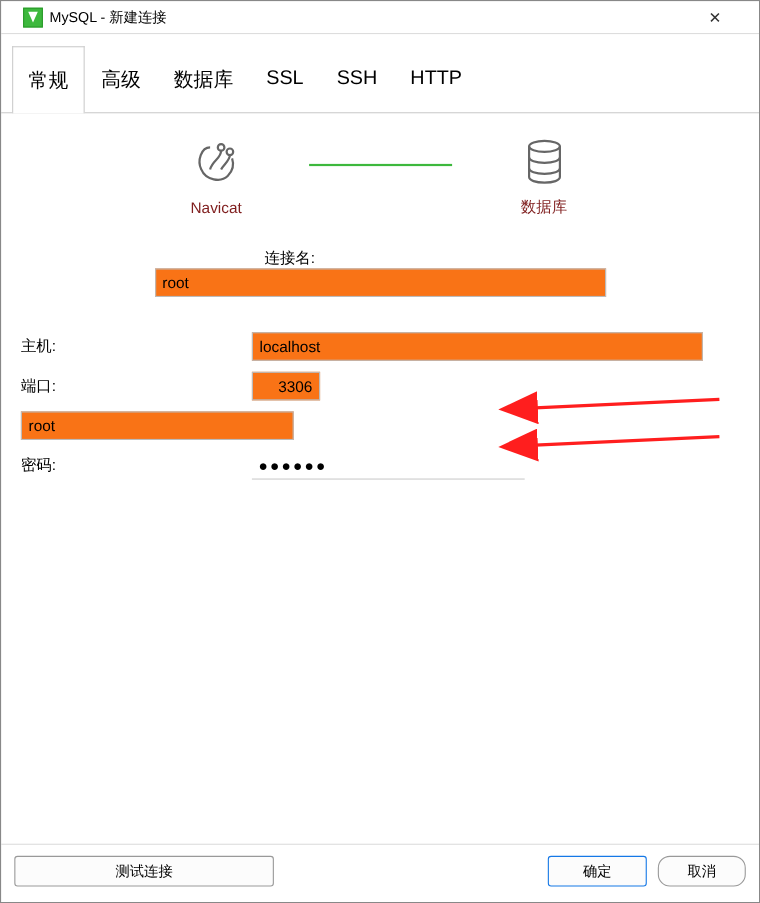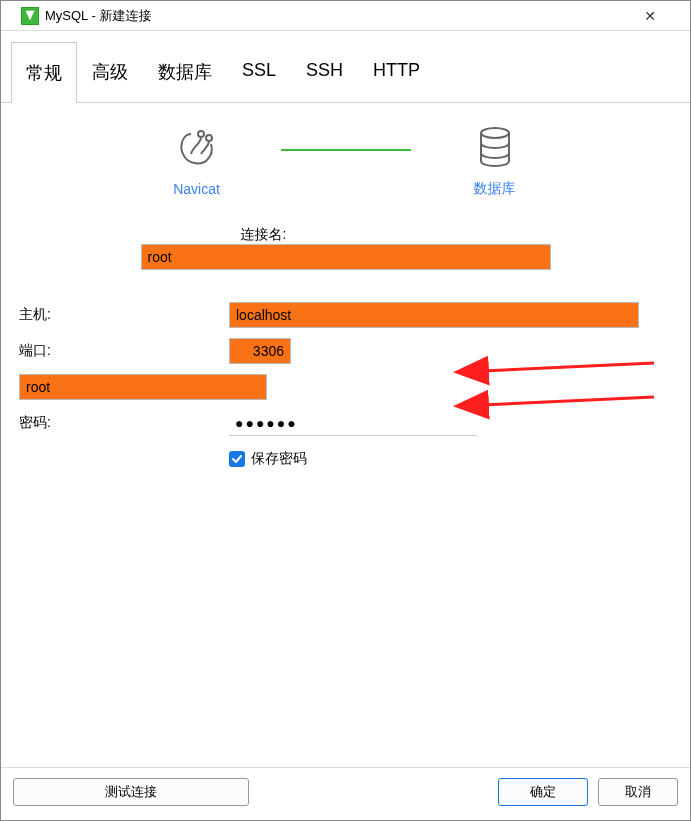--- a/index.html
+++ b/index.html
@@ -14,21 +14,21 @@
 
   .tabs { display: flex; border-bottom: 1px solid #ccc; padding: 10px 10px 0 10px; gap: 0; }
   .tab { padding: 18px 14px; border: 1px solid transparent; border-bottom: none; cursor: default; font-size: 18px; }
   .tab.active { border-color: #ccc; background: #fff; position: relative; top: 1px; }
 
   .content { flex: 1; padding: 20px 18px 10px 18px; overflow: hidden; }
 
   .connector { display: flex; align-items: center; justify-content: center; gap: 0; margin-bottom: 28px; }
   .connector-col { display: flex; flex-direction: column; align-items: center; gap: 6px; width: 160px; }
   .connector-line { width: 130px; height: 2px; background: #3db83d; margin: 0 4px; margin-top:-22px;}
-  .connector-label { font-size: 14px; color: #3b82f6; }
+  .connector-label { font-size: 14px; color: #7f1d1d; }
   .icon-slot svg { width: 48px; height: 48px; }
 
   .form { display: flex; flex-direction: column; gap: 0; position: relative;}
   .row { display: flex; align-items: center; margin-bottom: 10px; }
   .row.gap-after { margin-bottom: 32px; flex-direction: column; }
   .row .label { width: 210px; font-size: 14px; color: #000; }
   .row .field { flex: 0 0 auto; }
   .text-input { height: 26px; border: 1px solid #bbb; background: #f97316; padding: 2px 6px; font-size: 14px; font-family: inherit; }
   .text-input.wide { width: 410px; }
   .text-input.med  { width: 248px; }
@@ -41,21 +41,21 @@
   .chk-label { font-size: 14px; }
 
   .arrow { position: absolute; pointer-events: none; }
   .arrow svg { overflow: visible; }
 
   .button-bar { display: flex; padding: 10px 12px 14px 12px; border-top: 1px solid #ddd; gap: 10px; align-items: center; }
   .button-bar .spacer { flex: 1; }
   .btn { min-width: 80px; height: 28px; border: 1px solid #999; background: #fcfcfc; border-radius: 3px; font-size: 13px; cursor: default; display:flex; align-items:center; justify-content:center; }
   .btn.wide { width: 236px; }
   .btn.primary { border-color: #1578e6; width: 90px; }
-  .btn.default { width: 80px; }
+  .btn.default { width: 80px; border-radius: 11px; }
 </style>
 </head>
 <body>
 
 <div class="window">
 
   <div class="titlebar">
     <div class="app-icon">
       <svg viewBox="0 0 16 16">
           <path d="M3 2 L13 2 L8 13 Z" fill="#fff"></path>
@@ -118,35 +118,27 @@
 
       <div class="row">
         <div class="label">端口:</div>
         <div class="field"><input class="text-input port" value="3306" style=""></div>
       </div>
 
       <div class="row">
         <div class="field"><input class="text-input med" value="root" style=""></div>
       </div>
 
-      <div class="row" style="margin-bottom:4px;">
+      <div class="row" style="margin-bottom:16px;">
         <div class="label">密码:</div>
         <div class="field">
             <div class="pw-display">●●●●●●</div>
           </div>
       </div>
 
-      <div class="checkbox-row">
-        <span class="chk">
-          <svg viewBox="0 0 12 12">
-              <path d="M2 6 L5 9 L10 3" stroke="#fff" stroke-width="2" fill="none" stroke-linecap="round" stroke-linejoin="round"></path>
-            </svg>
-        </span>
-        <span class="chk-label">保存密码</span>
-      </div>
 
       <div class="arrow" style="left:420px; top:131px;">
         <svg width="220" height="30">
             <defs>
               <marker id="ah1" markerWidth="12" markerHeight="10" refX="2" refY="5" orient="auto">
                 <path d="M12 0 L0 5 L12 10 Z" fill="#ff1e1e"></path>
               </marker>
             </defs>
             <line x1="20" y1="15" x2="215" y2="6" stroke="#ff1e1e" stroke-width="3" marker-start="url(#ah1)"></line>
           </svg>

